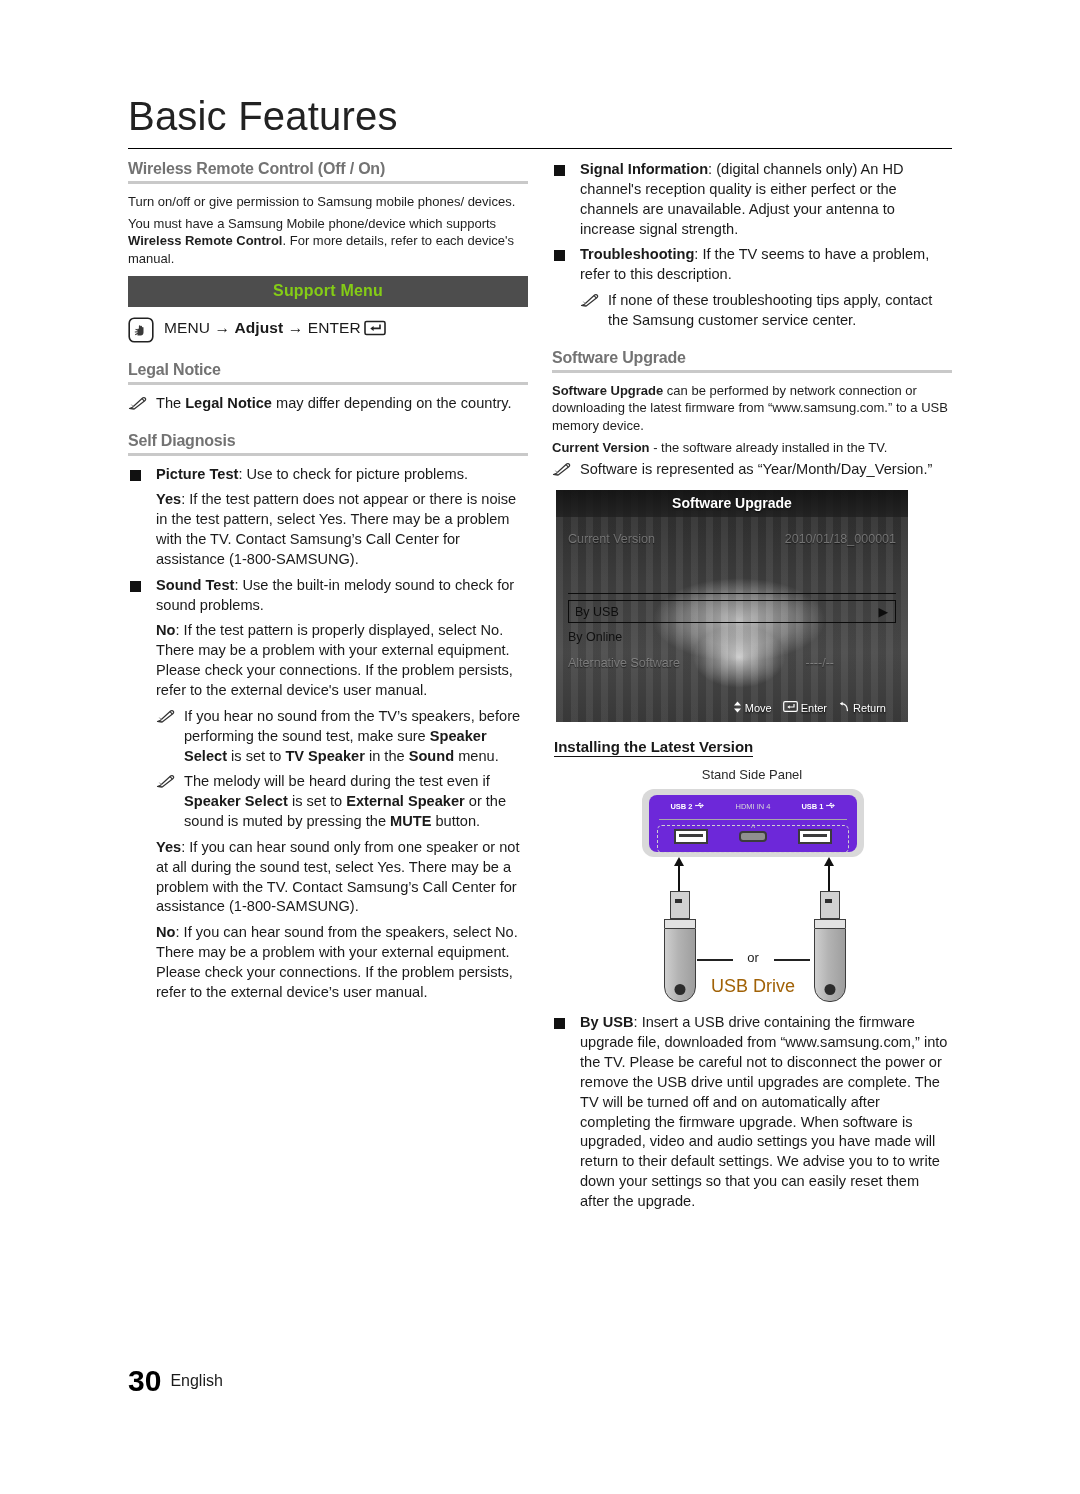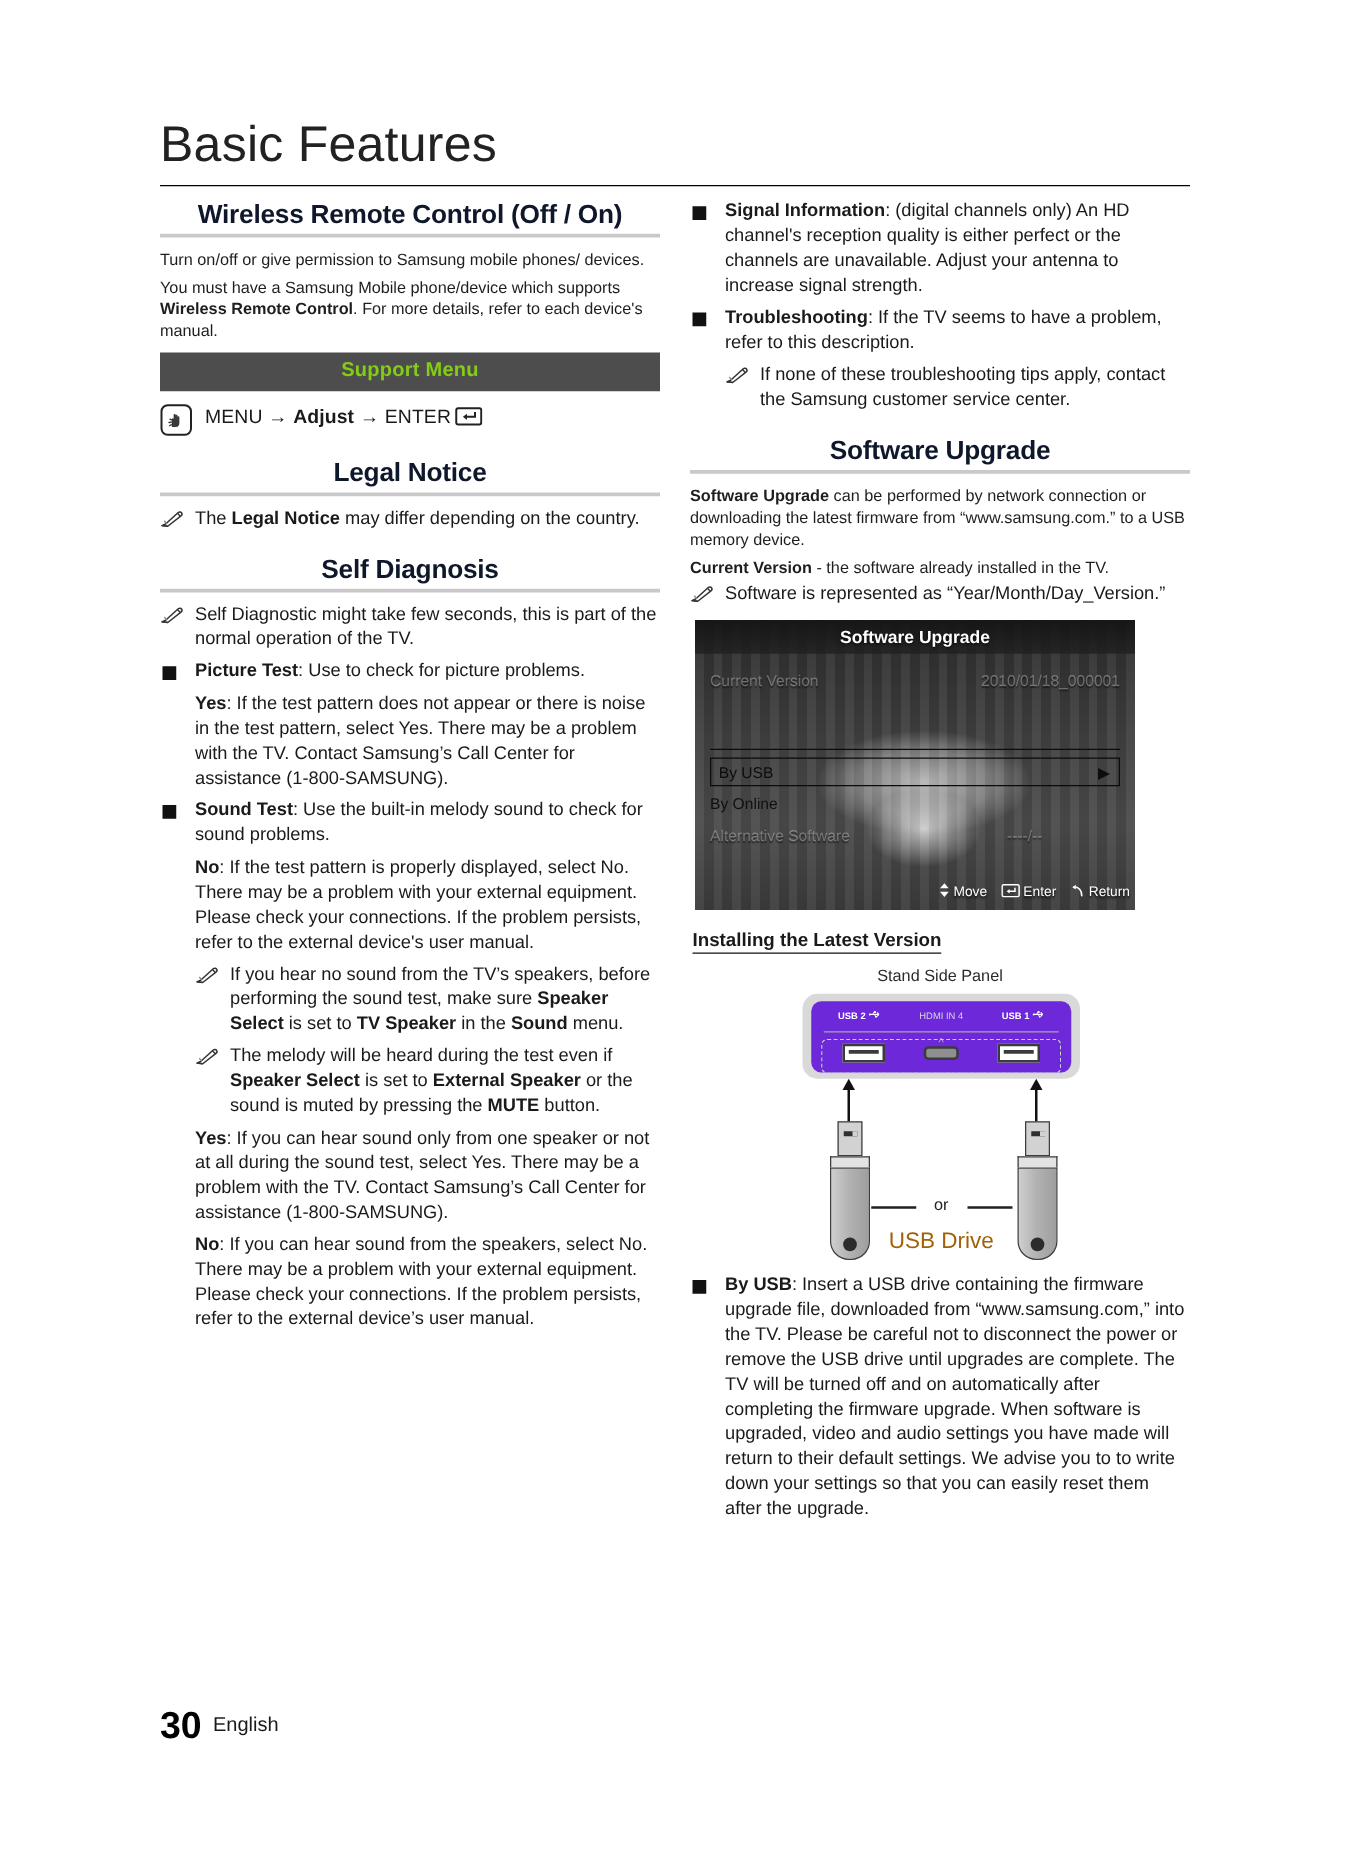--- a/index.html
+++ b/index.html
@@ -47,26 +47,25 @@
   .col {
     position: absolute;
     top: 160px;
     width: 400px;
   }
   .col-left  { left: 128px; }
   .col-right { left: 552px; }
 
   
   h2.sec {
-    font-size: 21px;
+    font-size: 16px;
     font-weight: bold;
     margin: 0 0 3px 0;
     letter-spacing: -0.2px;
-    color: #0f172a;
-    text-align: center;
+    color: #737373;
   }
   .sec-rule {
     height: 3px;
     background: #c9c9c9;
     margin: 0 0 9px 0;
   }
   .sec-block { margin-bottom: 18px; }
 
   
   p.body {
@@ -194,25 +193,25 @@
     display: flex;
     align-items: center;
     justify-content: space-between;
     padding: 0 7px 0 6px;
     box-sizing: border-box;
     font-size: 12.5px;
     color: #0d0d0d;
   }
   .tv-hints {
     position: absolute;
-    right: 4px;
+    right: 22px;
     bottom: 7px;
     display: flex;
     gap: 11px;
-    align-items: center;
+    align-items: flex-start;
     font-size: 11px;
     color: #ffffff;
     z-index: 5;
     text-shadow: 0 1px 2px rgba(0,0,0,0.9);
   }
   .tv-hints .hint { display: flex; align-items: center; gap: 3px; }
 
   
   .install-head {
     font-size: 15px;
@@ -452,31 +451,20 @@
             </svg>
         </span>
         <span>The </span><b>Legal Notice</b><span> may differ depending on the country.</span>
       </div>
     </div>
 
     <div class="sec-block">
       <h2 class="sec">Self Diagnosis</h2>
       <div class="sec-rule"></div>
 
-      <div class="row">
-        <span class="marker pencil">
-          <svg width="19" height="14" viewBox="0 0 19 14">
-              <path d="M1.5 12.5 L4.5 11.2 L14.6 2.0 C15.4 1.3 16.6 1.4 17.2 2.2 C17.8 3.0 17.6 4.1 16.8 4.7 L6.2 13.0 Z" fill="#fff" stroke="#333" stroke-width="1.2" stroke-linejoin="round"></path>
-              <path d="M14.0 2.6 L16.4 5.2" stroke="#333" stroke-width="1.1"></path>
-              <path d="M1.5 12.5 L6.2 13.0" stroke="#333" stroke-width="1.1"></path>
-              <path d="M3.4 8.6 L5.5 11.0" stroke="#888" stroke-width="1"></path>
-            </svg>
-        </span>
-        <span>Self Diagnostic might take few seconds, this is part of the normal operation of the TV.</span>
-      </div>
 
       <div class="row">
         <span class="marker square"></span>
         <b>Picture Test</b><span>: Use to check for picture problems.</span>
       </div>
 
       <div class="row plain">
         <b>Yes</b><span>: If the test pattern does not appear or there is noise in the test pattern, select Yes. There may be a problem with the TV. Contact Samsung’s Call Center for assistance (1-800-SAMSUNG).</span>
       </div>
 

